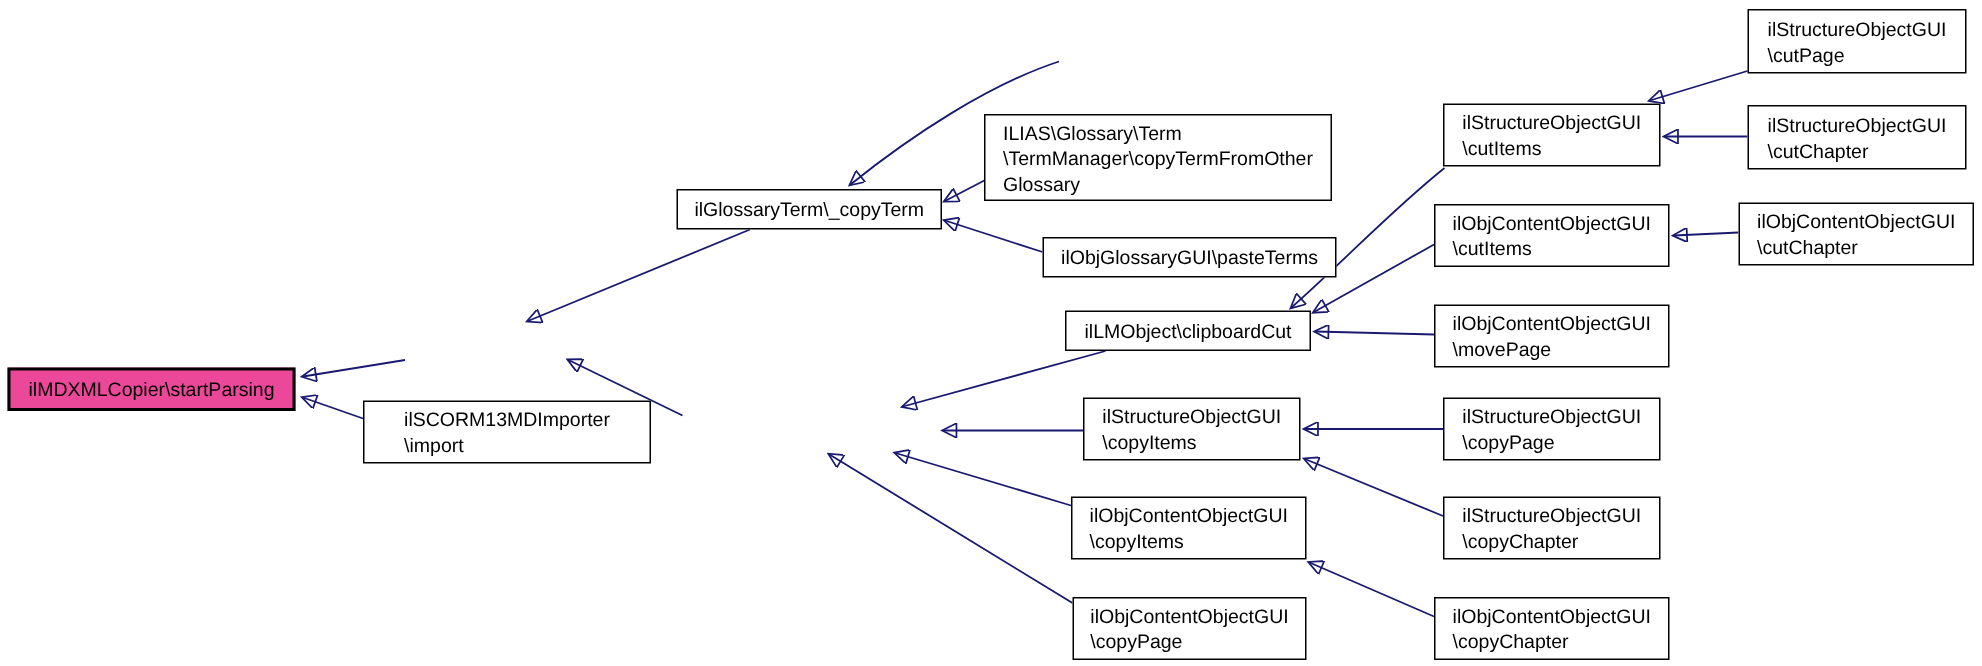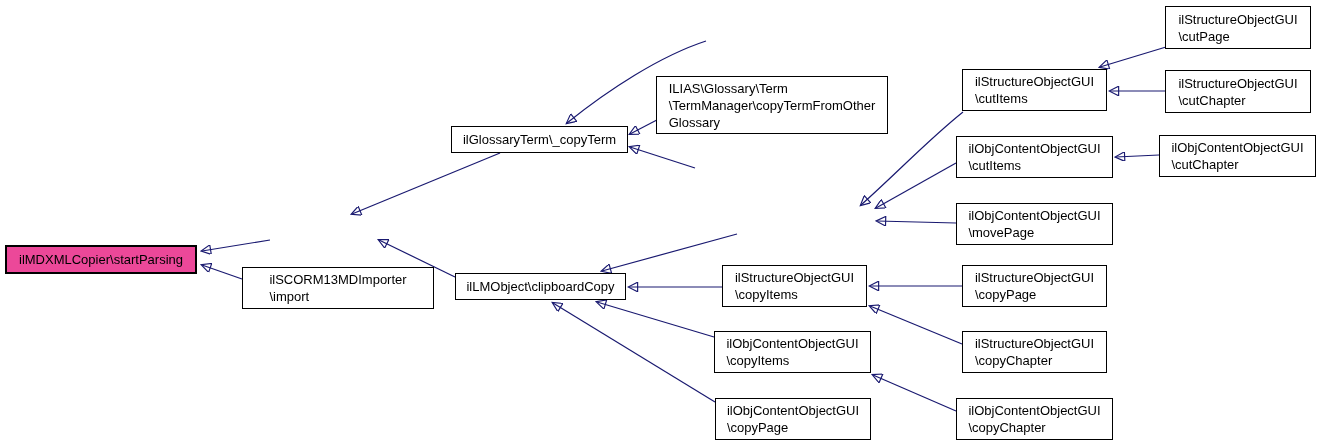--- a/index.html
+++ b/index.html
@@ -64,25 +64,26 @@
     <path d="M962,344 L870,306" marker-end="url(#arrow)"></path>
     <path d="M956,411 L873,375" marker-end="url(#arrow)"></path>
   </svg>
 
   <div class="node root" style="left:5px;top:245px;width:192px;height:29px">ilMDXMLCopier\startParsing</div>
 
   <div class="node" style="left:242px;top:267px;width:192px;height:42px">ilSCORM13MDImporter
 \import</div>
 
   <div class="node" style="left:451px;top:126px;width:177px;height:27px">ilGlossaryTerm\_copyTerm</div>
-  <div class="node" style="left:455px;top:273px;width:171px;height:27px">ilLMObject\clipboardCopy</div>
 
   <div class="node" style="left:656px;top:76px;width:232px;height:58px">ILIAS\Glossary\Term
 \TermManager\copyTermFromOther
 Glossary</div>
+  <div class="node" style="left:695px;top:158px;width:196px;height:27px">ilObjGlossaryGUI\pasteTerms</div>
+  <div class="node" style="left:710px;top:207px;width:164px;height:27px">ilLMObject\clipboardCut</div>
 
   <div class="node" style="left:962px;top:69px;width:145px;height:42px">ilStructureObjectGUI
 \cutItems</div>
   <div class="node" style="left:956px;top:136px;width:157px;height:42px">ilObjContentObjectGUI
 \cutItems</div>
   <div class="node" style="left:956px;top:203px;width:157px;height:42px">ilObjContentObjectGUI
 \movePage</div>
 
   <div class="node" style="left:1165px;top:6px;width:146px;height:43px">ilStructureObjectGUI
 \cutPage</div>

